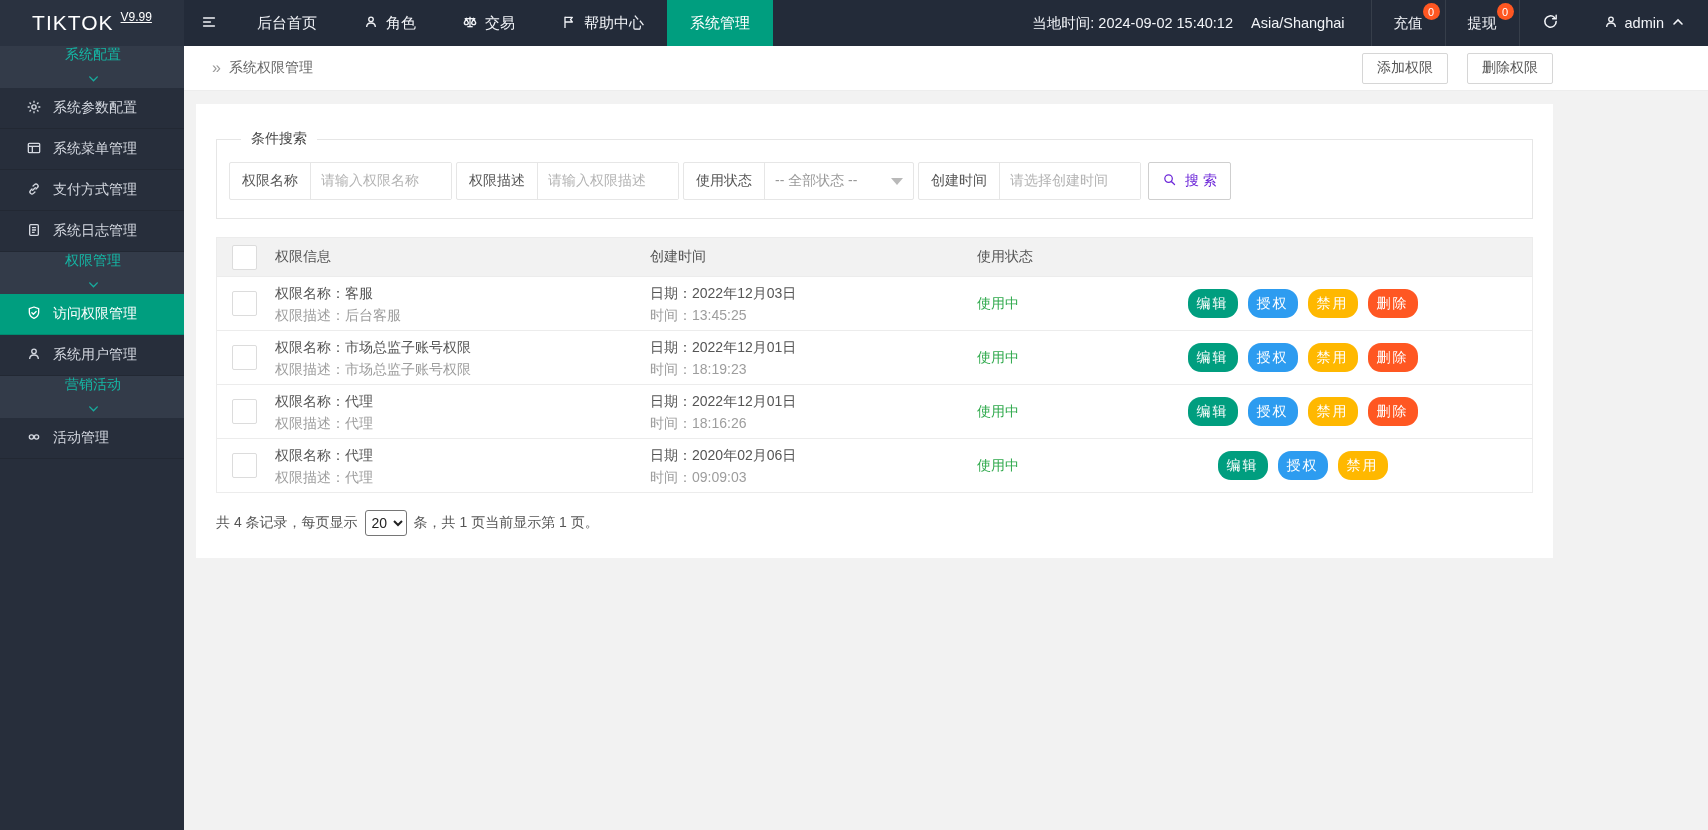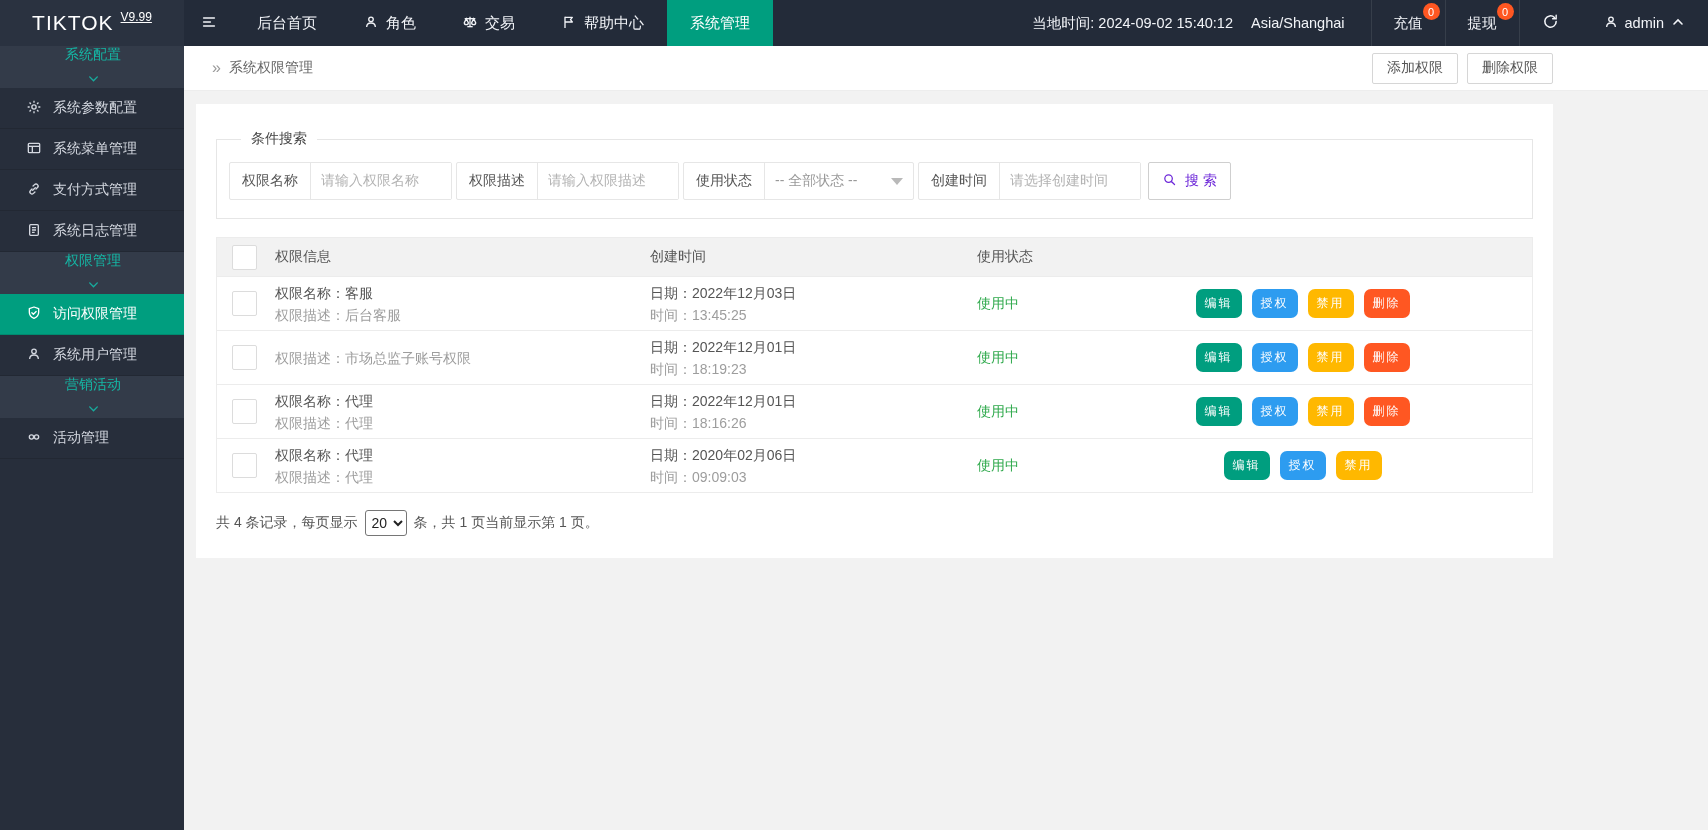--- a/index.html
+++ b/index.html
@@ -36,21 +36,21 @@
   .side-group-title svg{ width:13px; height:13px; opacity:.9; }
   .side-item{ height:41px; display:flex; align-items:center; gap:11px; padding:0 14px 0 26px; color:#d4d8e0; cursor:pointer; border-bottom:1px solid rgba(0,0,0,.12); }
   .side-item svg{ width:16px; height:16px; flex:0 0 auto; }
   .side-item.active{ background:var(--teal); color:#fff; }
 
   
   .main{ background:#f2f2f2; overflow:hidden; }
   .pageheader{ height:45px; background:#fff; border-bottom:1px solid #ededed; display:flex; align-items:center; padding:0 155px 0 28px; }
   .breadcrumb{ display:flex; align-items:center; gap:8px; color:#666; }
   .crumb-arrow{ color:#9a9a9a; font-size:16px; }
-  .ph-actions{ margin-left:auto; display:flex; gap:9px; }
+  .ph-actions{ margin-left:auto; display:flex; gap:19px; }
   .btn-plain{ height:31px; padding:0 14px; background:#fff; border:1px solid #d6d6d6; border-radius:2px; color:#555; font-size:14px; cursor:pointer; }
 
   .card{ margin:13px 155px 0 12px; background:#fff; padding:16px 0 22px; }
 
   fieldset.search{ margin:10px 20px 16px; border:1px solid var(--border); padding:14px 12px 18px; }
   fieldset.search legend{ margin-left:12px; padding:0 10px; color:#444; font-size:14px; }
   .search-row{ display:flex; align-items:center; gap:4px; }
   .ig{ display:flex; height:38px; border:1px solid var(--border); border-radius:2px; background:#fff; align-items:stretch; }
   .ig-label{ display:flex; align-items:center; padding:0 12px; border-right:1px solid var(--border); color:#555; white-space:nowrap; }
   .ig input{ border:none; outline:none; width:140px; padding:0 10px; font-size:14px; color:#0c4a6e; font-family:Liberation Mono, monospace; }
@@ -64,21 +64,21 @@
   .t-row{ display:grid; grid-template-columns:58px 375px 327px 96px 1fr; align-items:center; }
   .t-row + .t-row{ border-top:1px solid #ececec; }
   .t-head{ background:#f2f2f2; height:38px; color:#555; }
   .t-data{ height:54px; background:#fff; }
   .cb{ width:25px; height:25px; margin-left:15px; background:#fff; border:1px solid #dcdcdc; border-radius:2px; cursor:pointer; }
   .two-line{ display:flex; flex-direction:column; gap:4px; line-height:18px; }
   .ln-dark{ color:#555; }
   .ln-gray{ color:#9d9d9d; }
   .status{ color:var(--green); }
   .actions{ display:flex; justify-content:center; gap:10px; }
-  .abtn{ height:29px; padding:0 9px; border:none; border-radius:7px; color:#fff; font-size:12px; letter-spacing:2px; cursor:pointer; font-family:inherit; }
+  .abtn{ height:29px; padding:0 9px; border:none; border-radius:13px; color:#fff; font-size:14px; letter-spacing:2px; cursor:pointer; font-family:inherit; }
   .abtn.edit{ background:var(--teal); }
   .abtn.auth{ background:var(--blue); }
   .abtn.dis{ background:var(--yellow); }
   .abtn.del{ background:var(--red); }
 
   .pagination{ margin:17px 20px 0; display:flex; align-items:center; gap:7px; color:#555; }
   .pagination select{ height:26px; border:1px solid #767676; border-radius:3px; font-size:14px; padding:0 2px; background:#fff; color:#222; font-family:inherit; }
 </style>
 </head>
 <body>
@@ -323,20 +323,21 @@
             <button class="abtn dis">禁用</button>
             <button class="abtn del">删除</button>
           </div>
         </div>
 
         <div class="t-row t-data">
           <div>
               <div class="cb"></div>
             </div>
           <div class="two-line">
+            <span class="ln-dark">权限名称：市场总监子账号权限</span>
             <span class="ln-gray">权限描述：市场总监子账号权限</span>
           </div>
           <div class="two-line">
             <span class="ln-dark">日期：2022年12月01日</span>
             <span class="ln-gray">时间：18:19:23</span>
           </div>
           <div class="status">使用中</div>
           <div class="actions">
             <button class="abtn edit">编辑</button>
             <button class="abtn auth">授权</button>

